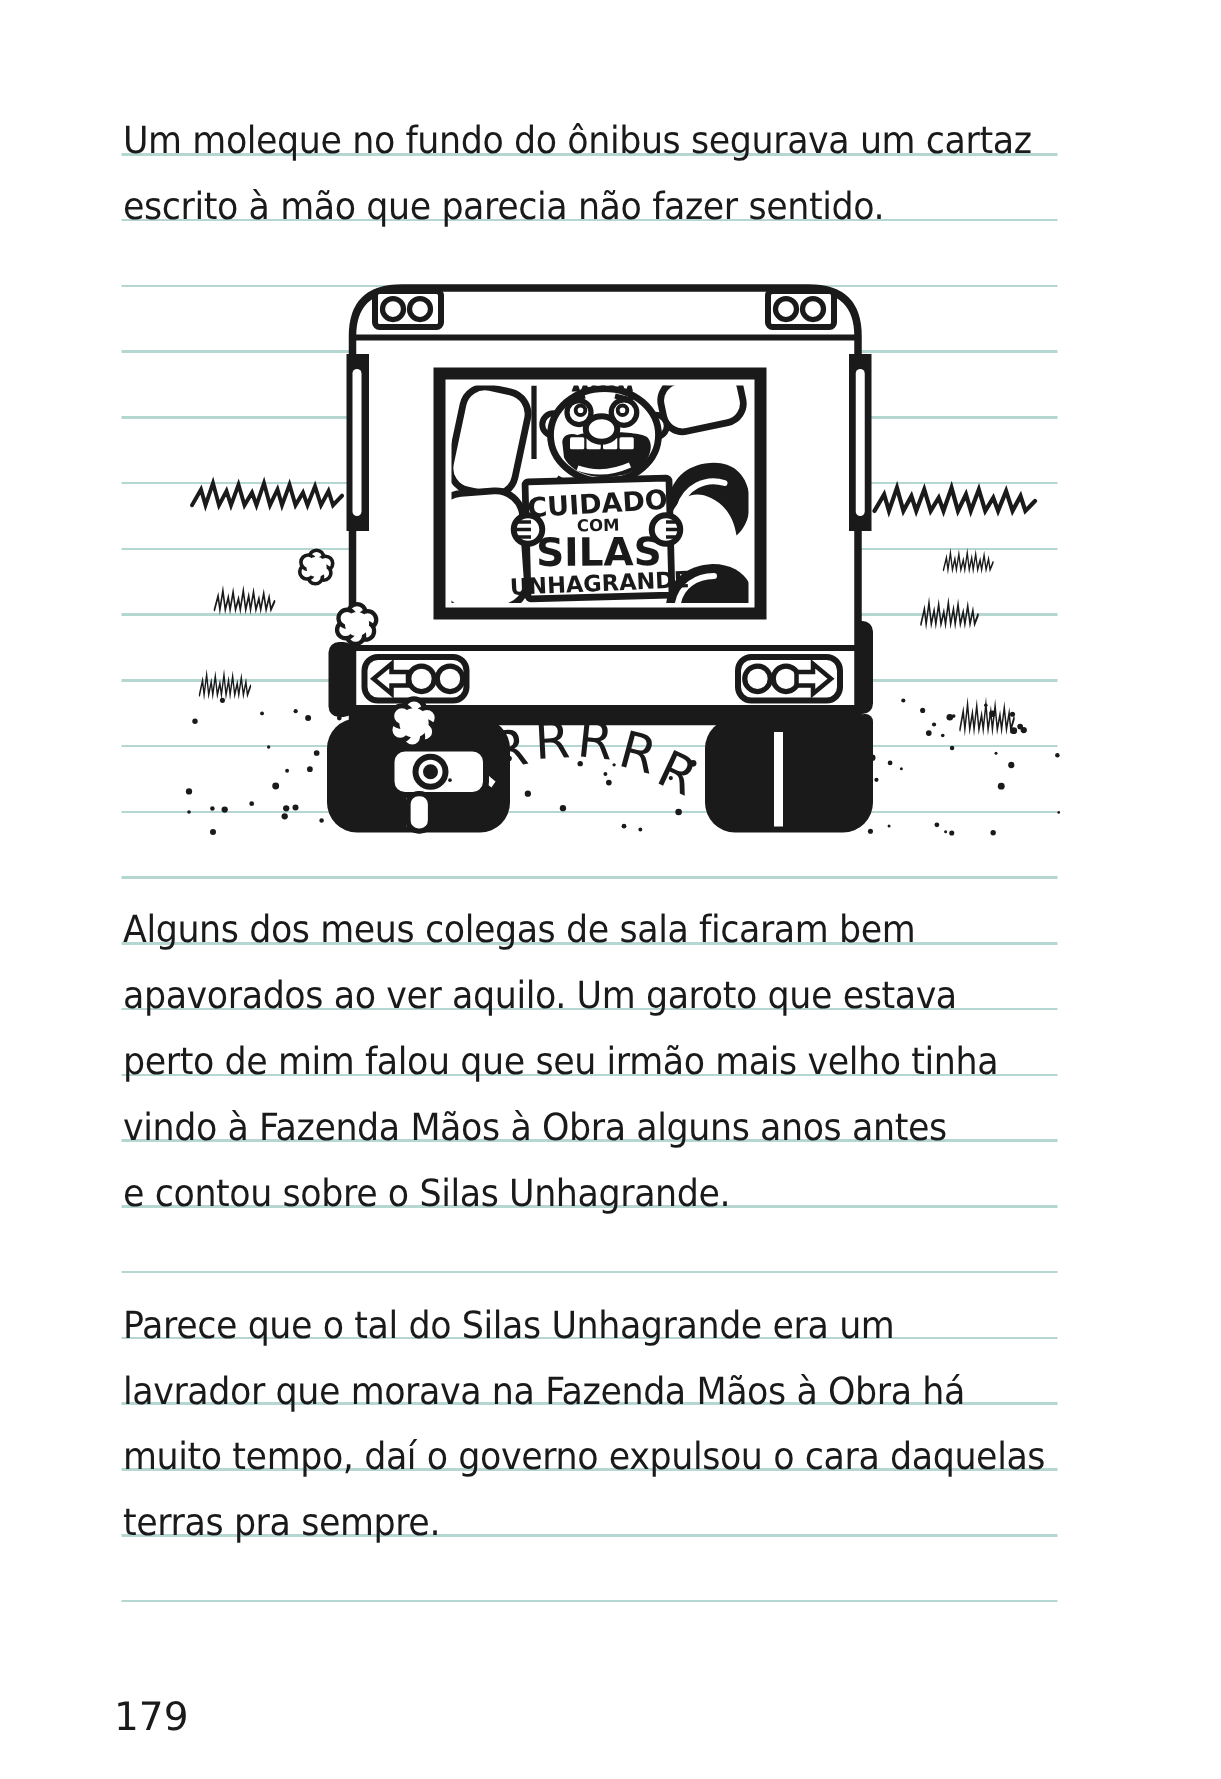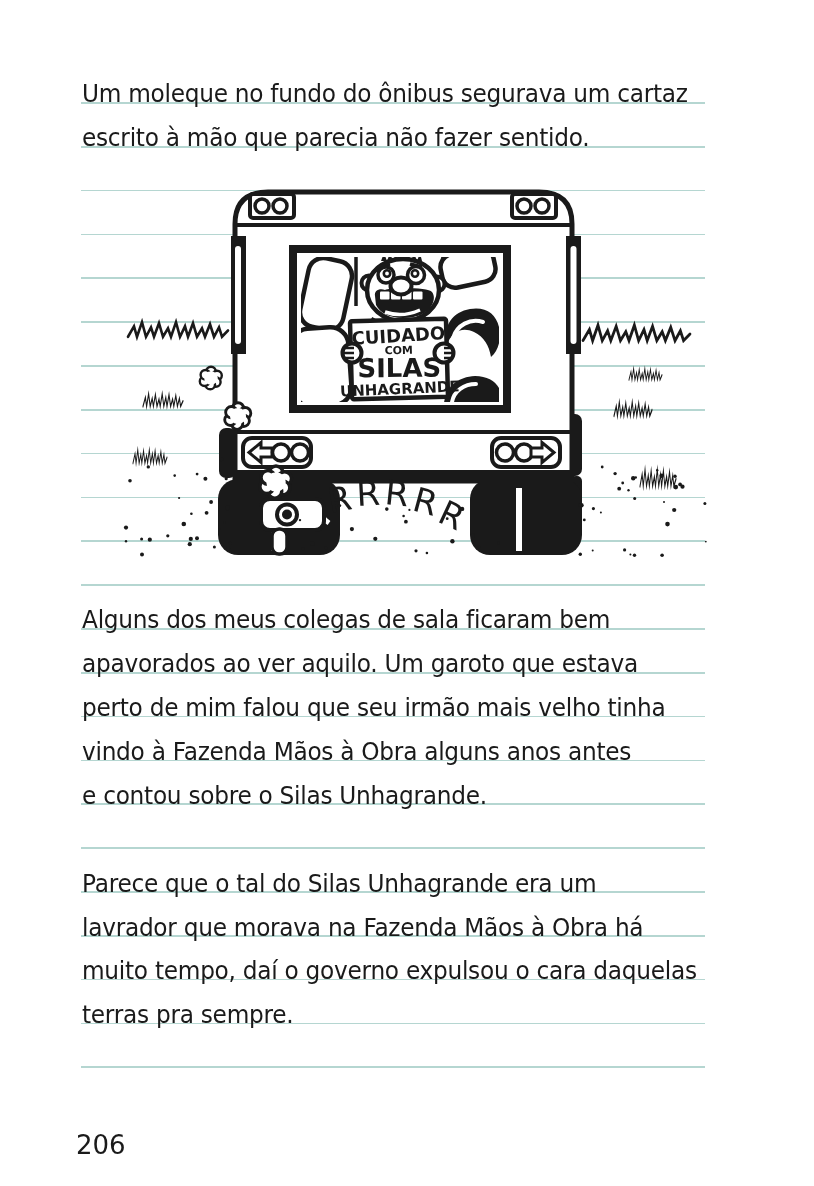--- a/index.html
+++ b/index.html
@@ -275,14 +275,14 @@
     <div class="tl" style="top:781px">e contou sobre o Silas Unhagrande.</div>
   </div>
 
   <div>
     <div class="tl" style="top:869px">Parece que o tal do Silas Unhagrande era um</div>
     <div class="tl" style="top:913px">lavrador que morava na Fazenda Mãos à Obra há</div>
     <div class="tl" style="top:956px">muito tempo, daí o governo expulsou o cara daquelas</div>
     <div class="tl" style="top:1000px">terras pra sempre.</div>
   </div>
 
-  <div class="pageno">206</div>
+  <div class="pageno">179</div>
 </div>
 
 </body></html>

